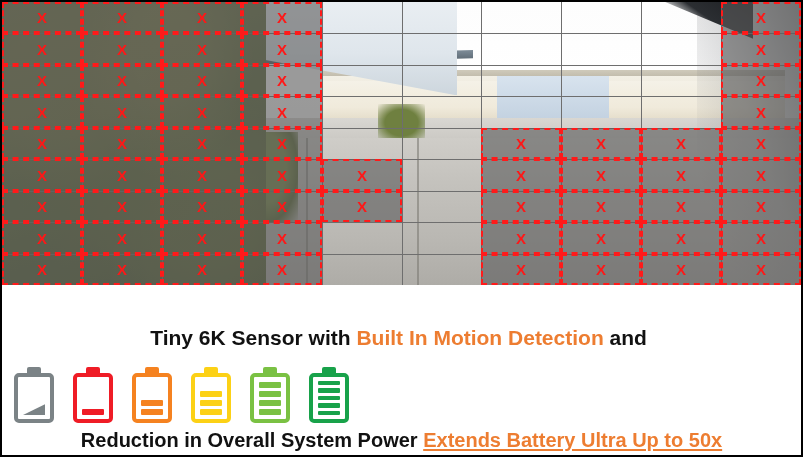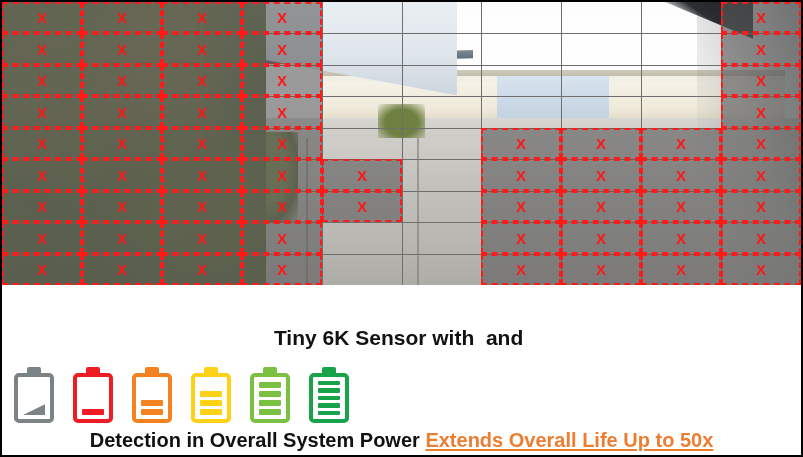--- a/index.html
+++ b/index.html
@@ -262,21 +262,21 @@
         <div class="cell" style="left: 240px; top: 252px; width: 80px; height: 31px; background: rgba(92, 92, 92, 0.62); border-color: rgb(255, 26, 26); color: rgb(255, 23, 23);">X</div>
         <div class="cell" style="left: 479px; top: 252px; width: 80px; height: 31px; background: rgba(92, 92, 92, 0.62); border-color: rgb(255, 26, 26); color: rgb(255, 23, 23);">X</div>
         <div class="cell" style="left: 559px; top: 252px; width: 80px; height: 31px; background: rgba(92, 92, 92, 0.62); border-color: rgb(255, 26, 26); color: rgb(255, 23, 23);">X</div>
         <div class="cell" style="left: 639px; top: 252px; width: 80px; height: 31px; background: rgba(92, 92, 92, 0.62); border-color: rgb(255, 26, 26); color: rgb(255, 23, 23);">X</div>
         <div class="cell" style="left: 719px; top: 252px; width: 80px; height: 31px; background: rgba(92, 92, 92, 0.62); border-color: rgb(255, 26, 26); color: rgb(255, 23, 23);">X</div>
       </div>
   </div>
 
 
   <div id="headline">
-    <span class="k">Tiny 6K Sensor with </span><span class="k"> and </span>
+    <span class="k">Tiny 6K Sensor with </span><span class="a">Built In Motion Detection</span><span class="k"> and </span>
   </div>
 
   <div id="batteries">
       <div class="bat">
         <div class="nub" style="background: rgb(123, 131, 134);"></div>
         <div class="body" style="border-color: rgb(123, 131, 134);">
           <div class="wedge" style="background: rgb(123, 131, 134);"></div>
         </div>
       </div>
       <div class="bat">
@@ -315,16 +315,16 @@
           <div class="seg" style="background: rgb(24, 162, 74);"></div>
           <div class="seg" style="background: rgb(24, 162, 74);"></div>
           <div class="seg" style="background: rgb(24, 162, 74);"></div>
           <div class="seg" style="background: rgb(24, 162, 74);"></div>
           <div class="seg" style="background: rgb(24, 162, 74);"></div>
         </div>
       </div>
     </div>
 
   <div id="bottomline">
-    <span class="k">Detection in Overall System Power </span><span class="a">Extends Overall Life Up to 50x</span>
+    <span class="k">Reduction in Overall System Power </span><span class="a">Extends Battery Ultra Up to 50x</span>
   </div>
 
 </div>
 
 </body></html>

